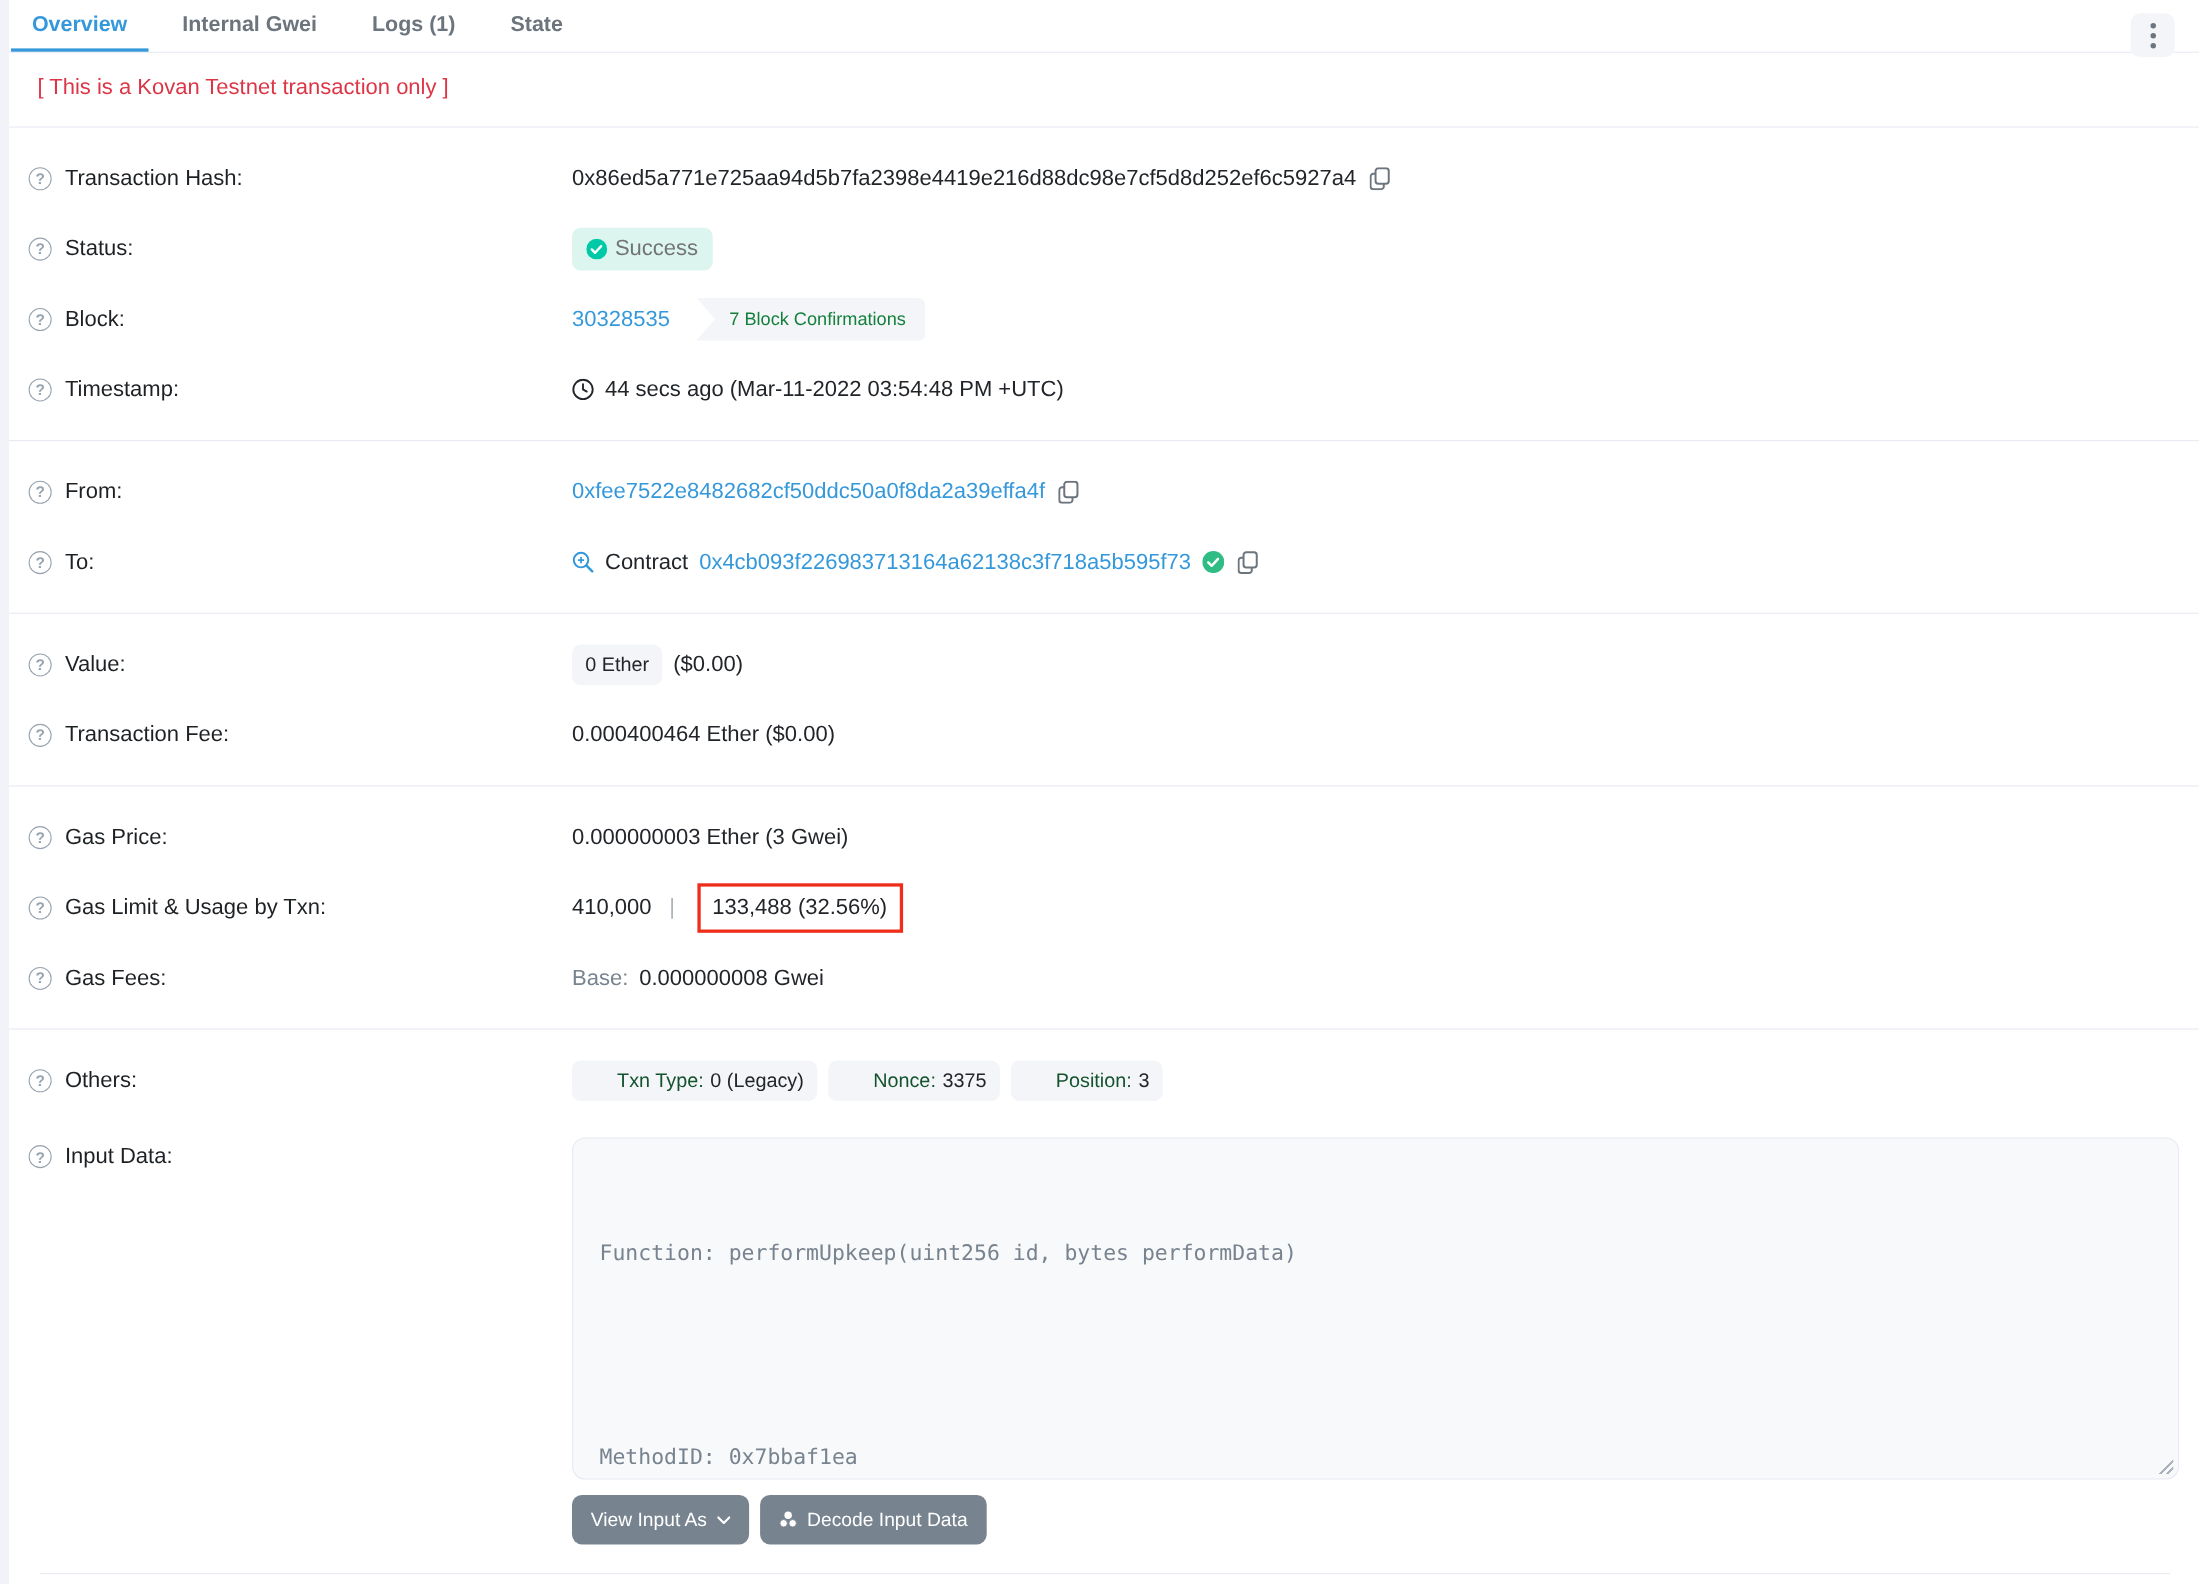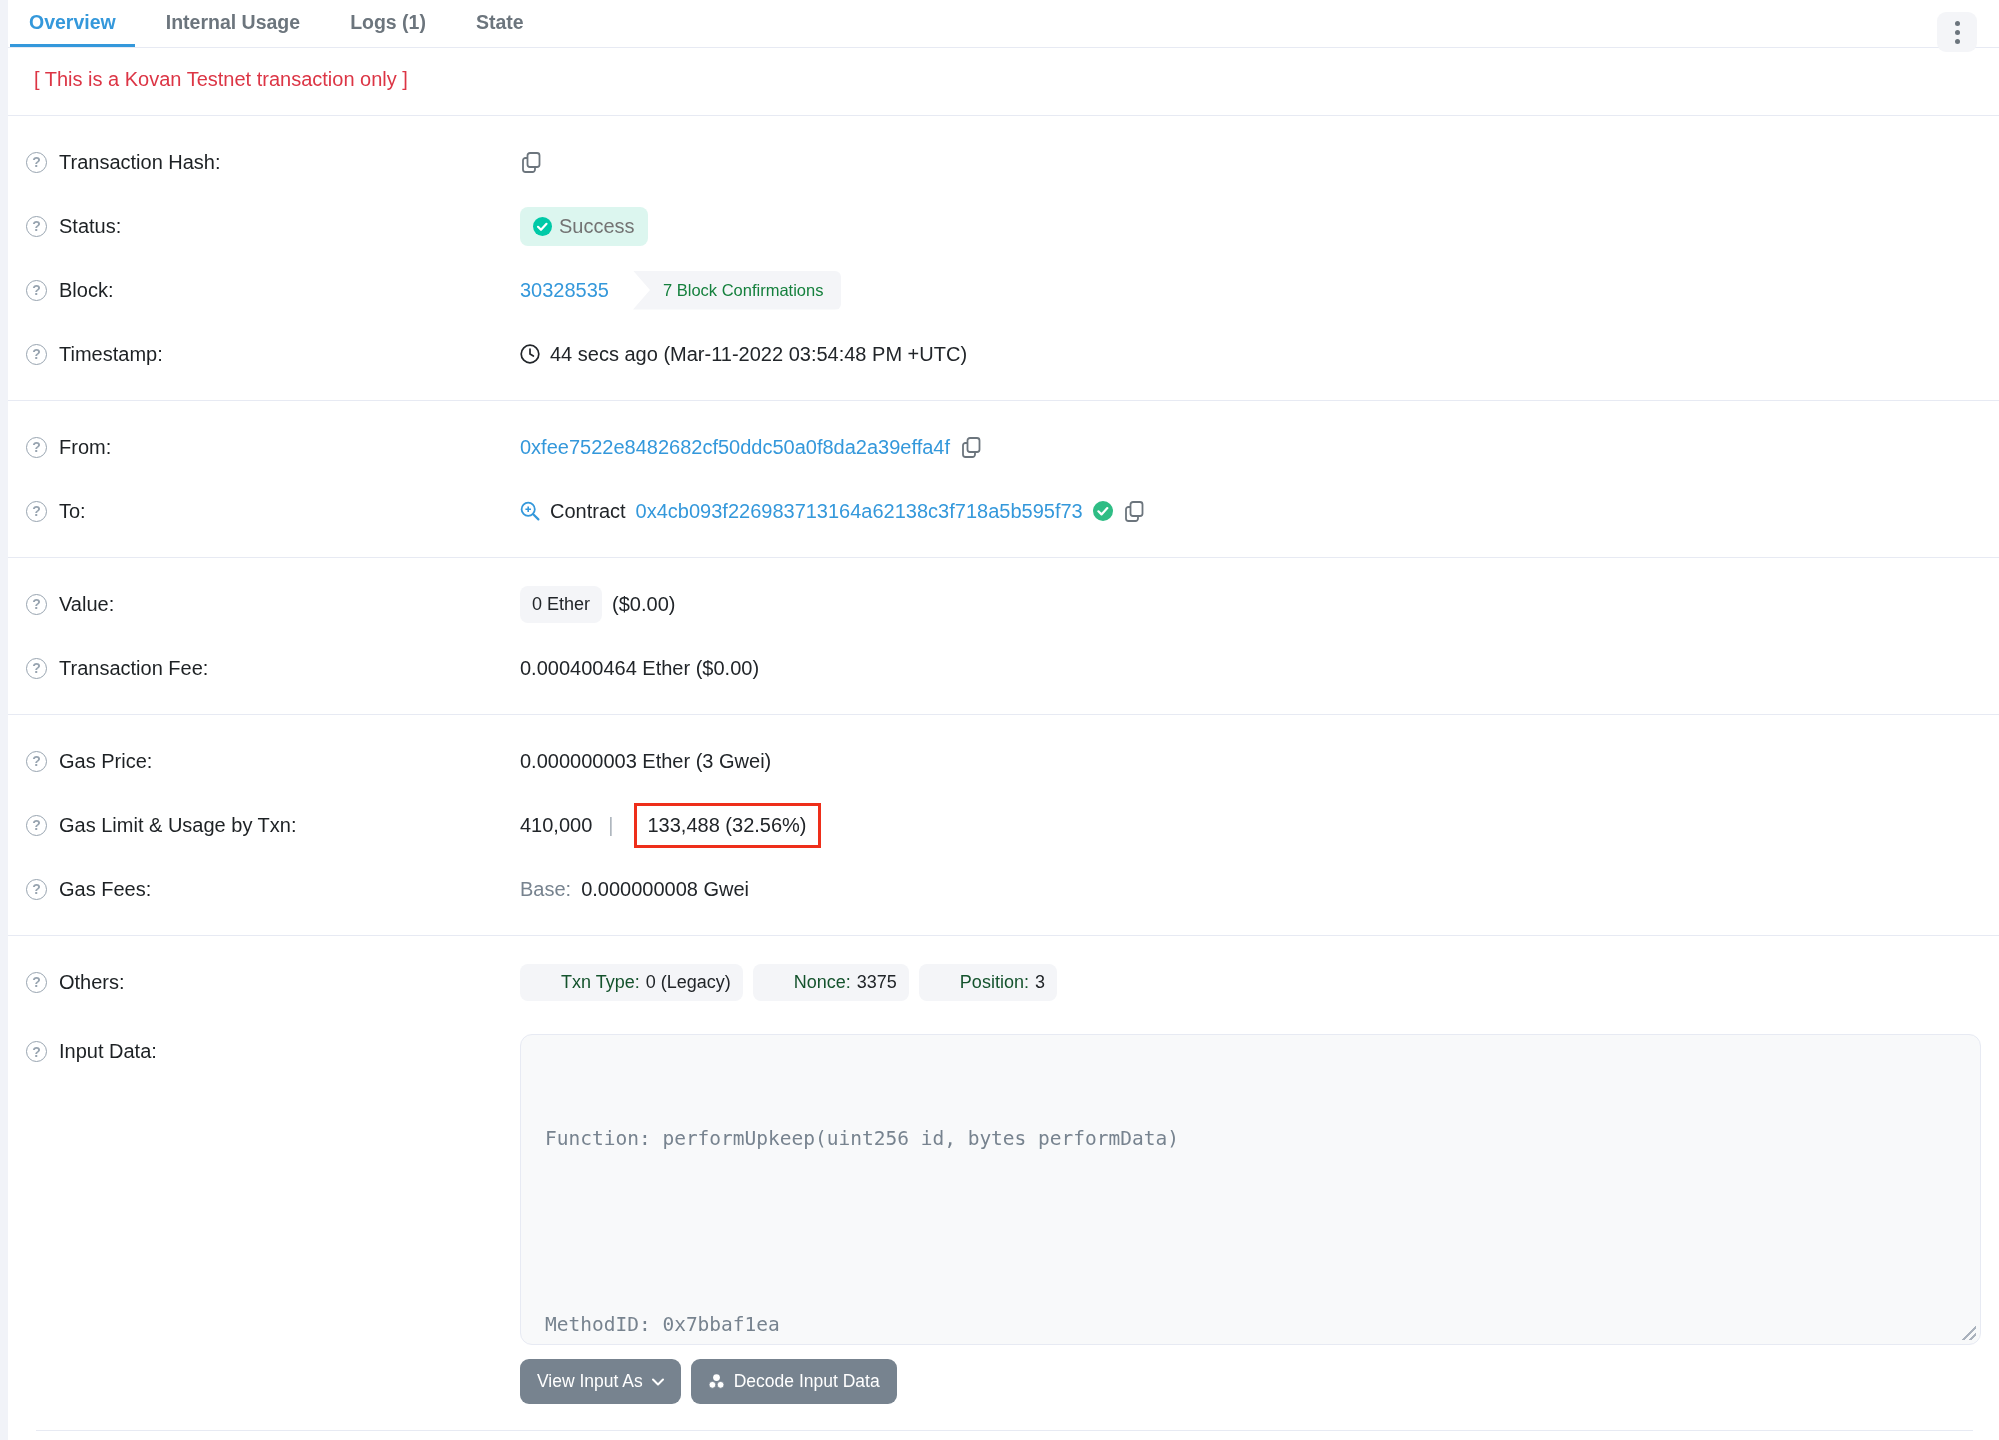--- a/index.html
+++ b/index.html
@@ -117,21 +117,21 @@
 </style>
 </head>
 <body>
 
 <div class="left-strip"></div>
 
 <div class="card">
 
   <div class="tabbar">
     <div class="tab active">Overview</div>
-    <div class="tab">Internal Usage</div>
+    <div class="tab">Internal Gwei</div>
     <div class="tab">Logs (1)</div>
     <div class="tab">State</div>
     <button class="kebab-btn">
       <i></i>
         <i></i>
         <i></i>
     </button>
   </div>
 
   <div class="notice">
@@ -139,20 +139,21 @@
   </div>
 
   <div class="section">
 
     <div class="row">
       <div class="label-cell">
         <span class="qicon">?</span>
         <span>Transaction Hash:</span>
       </div>
       <div class="value-cell">
+        <span>0x86ed5a771e725aa94d5b7fa2398e4419e216d88dc98e7cf5d8d252ef6c5927a4</span>
         <button class="icon-btn">
           <svg width="19" height="21" viewBox="0 0 19 21">
               <rect x="5.5" y="1" width="12" height="14" rx="2.5" fill="none" stroke="#6c757d" stroke-width="1.8"></rect>
               <path d="M13 15v2.5a2.5 2.5 0 0 1-2.5 2.5h-7A2.5 2.5 0 0 1 1 17.5v-9A2.5 2.5 0 0 1 3.5 6H5.5" fill="none" stroke="#6c757d" stroke-width="1.8"></path>
             </svg>
         </button>
       </div>
     </div>
 
     <div class="row">

